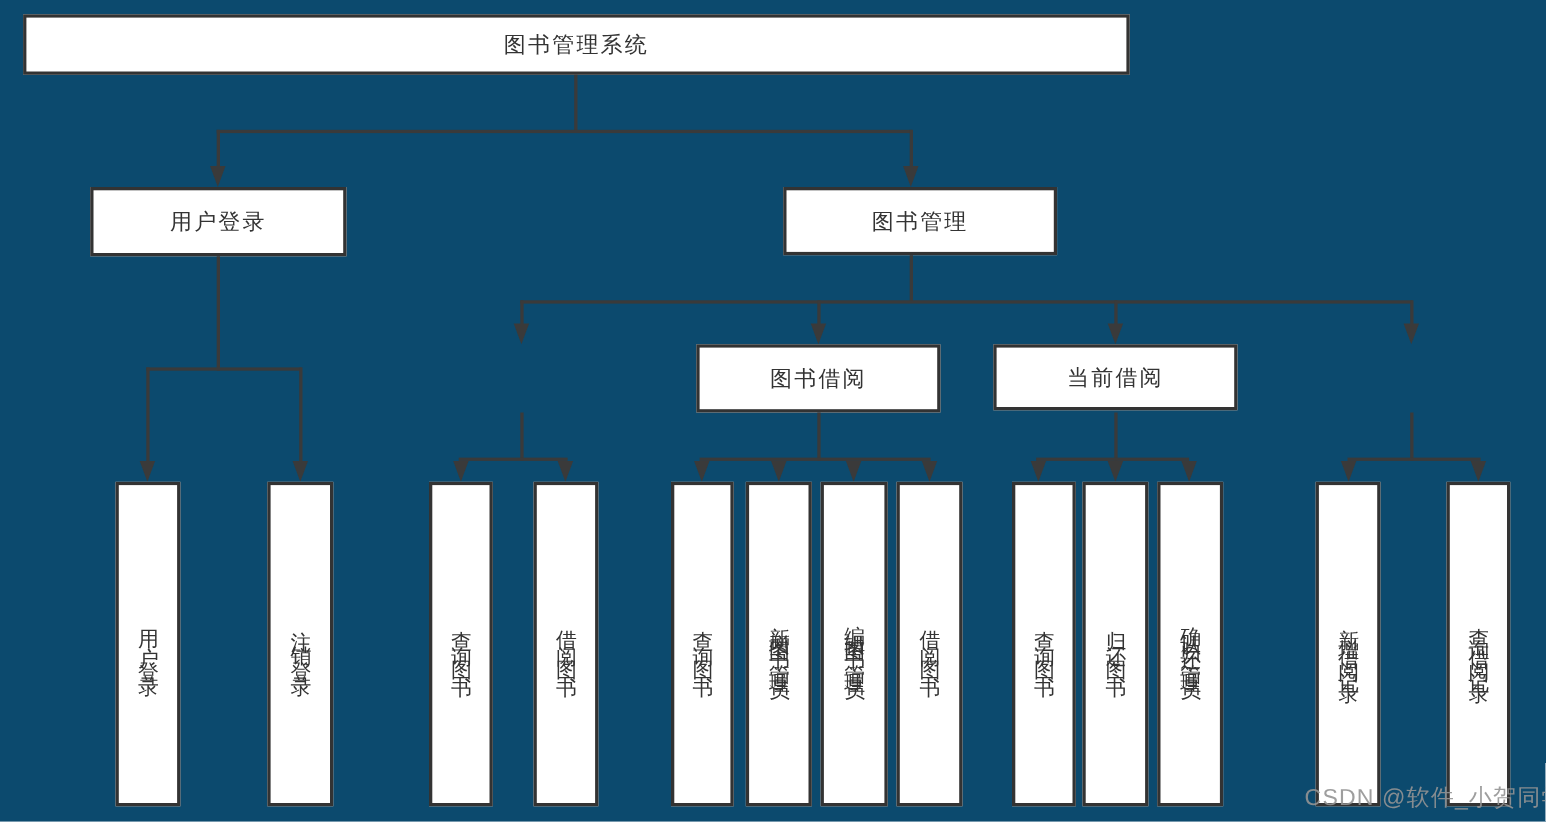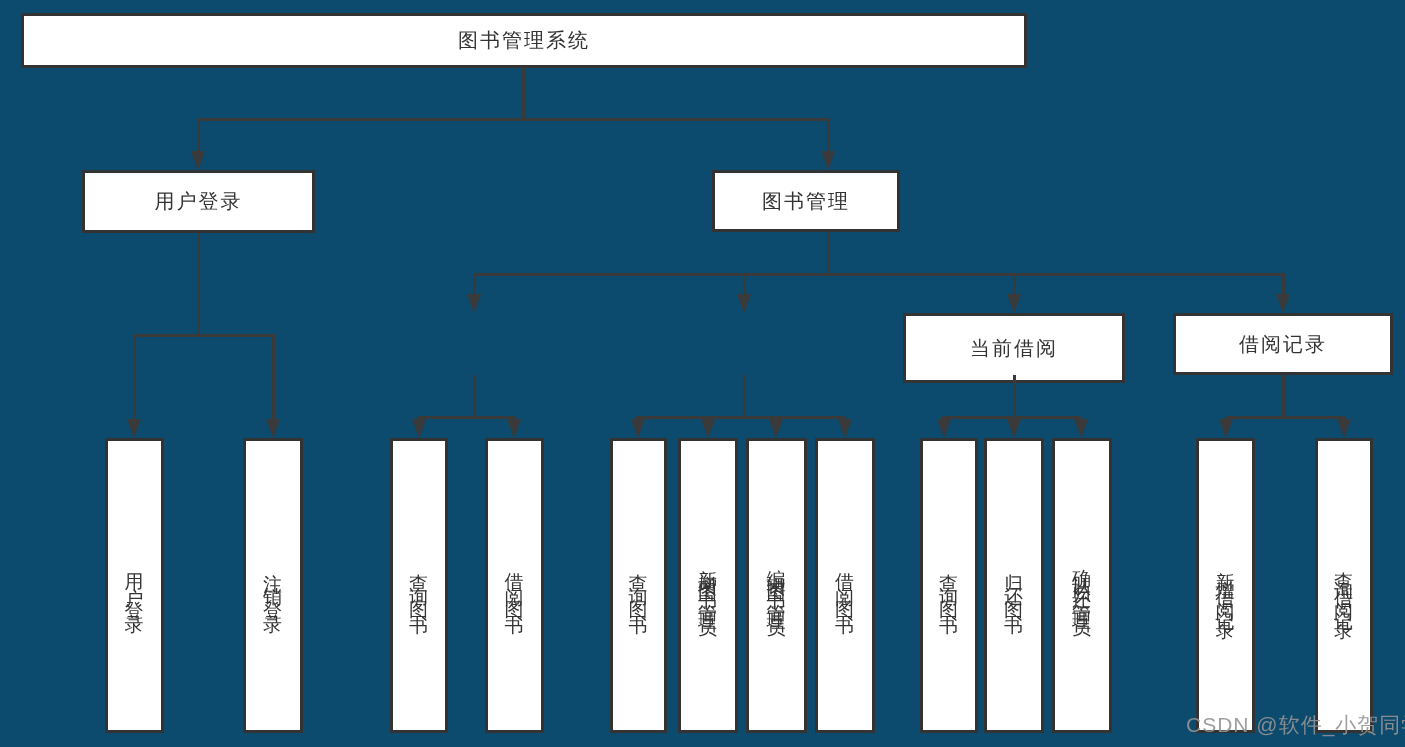--- a/index.html
+++ b/index.html
@@ -50,21 +50,21 @@
   <div class="vline" style="left:522px;top:68px;height:52px"></div>
   <div class="hline" style="left:197px;top:118px;width:632px"></div>
   <div class="vline" style="left:197px;top:118px;height:36px"></div>
   <div class="arrow" style="left:191px;top:151px"></div>
   <div class="vline" style="left:827px;top:118px;height:36px"></div>
   <div class="arrow" style="left:821px;top:151px"></div>
 
   <div class="hbox" style="left:82px;top:170px;width:233px;height:63px">
     <span>用户登录</span>
   </div>
-  <div class="hbox" style="left:712px;top:170px;width:188px;height:62px">
+  <div class="hbox" style="left:712px;top:170px;width:249px;height:62px">
     <span>图书管理</span>
   </div>
 
   <div class="vline" style="left:197px;top:233px;height:104px"></div>
   <div class="hline" style="left:133px;top:334px;width:141px"></div>
   <div class="vline" style="left:133px;top:334px;height:86px"></div>
   <div class="arrow" style="left:127px;top:419px"></div>
   <div class="vline" style="left:272px;top:334px;height:86px"></div>
   <div class="arrow" style="left:266px;top:419px"></div>
 
@@ -72,25 +72,25 @@
   <div class="hline" style="left:473px;top:273px;width:811px"></div>
   <div class="vline" style="left:473px;top:273px;height:24px"></div>
   <div class="arrow" style="left:467px;top:294px"></div>
   <div class="vline" style="left:743px;top:273px;height:24px"></div>
   <div class="arrow" style="left:737px;top:294px"></div>
   <div class="vline" style="left:1013px;top:273px;height:24px"></div>
   <div class="arrow" style="left:1007px;top:294px"></div>
   <div class="vline" style="left:1282px;top:273px;height:24px"></div>
   <div class="arrow" style="left:1276px;top:294px"></div>
 
-  <div class="hbox" style="left:903px;top:313px;width:222px;height:70px">
+  <div class="hbox" style="left:633px;top:313px;width:222px;height:62px">
+    <span>图书借阅</span>
+  </div>
+  <div class="hbox" style="left:903px;top:313px;width:222px;height:60px">
     <span>当前借阅</span>
-  </div>
-  <div class="hbox" style="left:1173px;top:313px;width:220px;height:62px">
-    <span>借阅记录</span>
   </div>
 
   <div class="vline" style="left:473px;top:375px;height:44px"></div>
   <div class="hline" style="left:417px;top:416px;width:99px"></div>
   <div class="arrow" style="left:412px;top:419px"></div>
   <div class="arrow" style="left:507px;top:419px"></div>
 
   <div class="vline" style="left:743px;top:375px;height:44px"></div>
   <div class="hline" style="left:636px;top:416px;width:210px"></div>
   <div class="arrow" style="left:631px;top:419px"></div>

